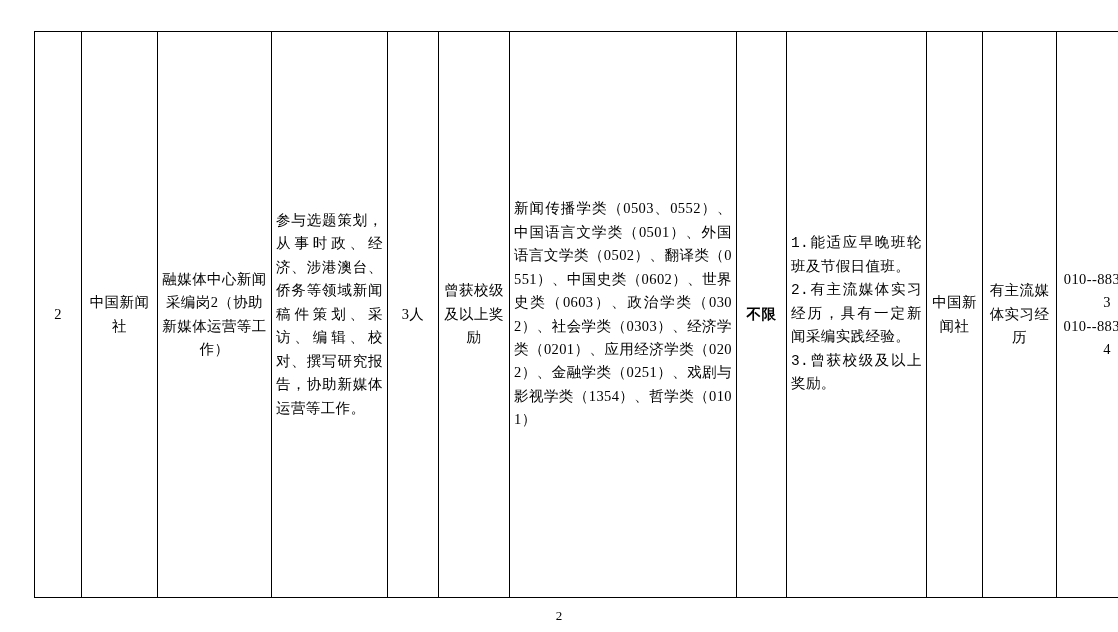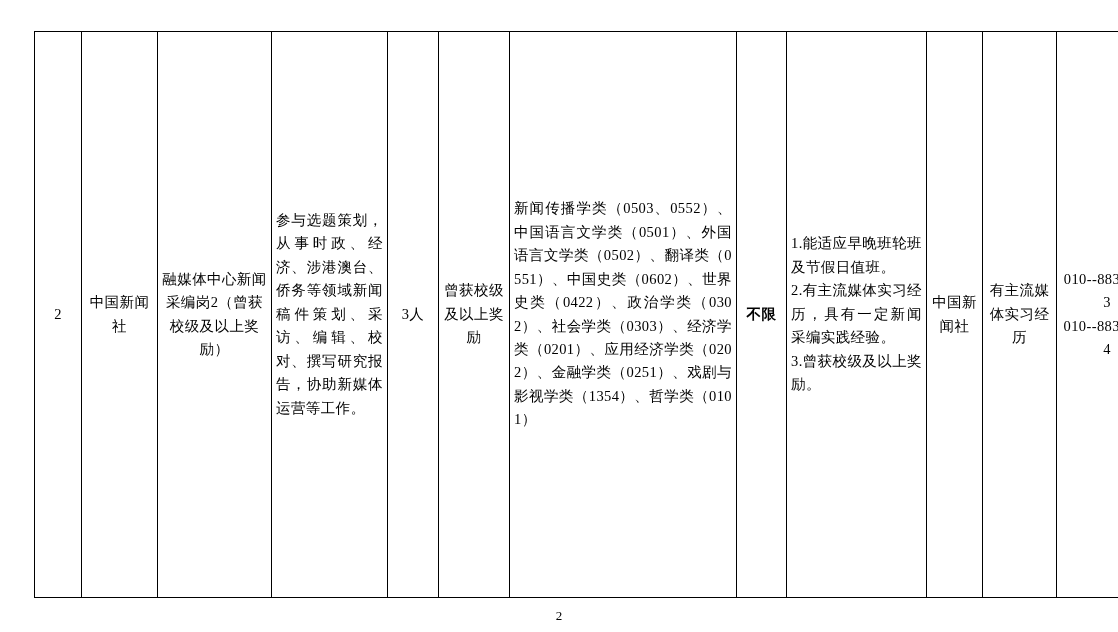--- a/index.html
+++ b/index.html
@@ -46,21 +46,21 @@
     color: #000;
   }
   td.c-idx      { width: 38px; }
   td.c-unit     { width: 67px; }
   td.c-post     { width: 105px; }
   td.c-duty     { width: 107px; }
   td.c-num      { width: 42px; }
   td.c-edu      { width: 62px; }
   td.c-major    { width: 218px; }
   td.c-limit    { width: 41px; font-weight: bold; }
-  td.c-other    { width: 131px; }
+  td.c-other    { width: 131px; font-family: Liberation Mono, monospace; }
   td.c-source   { width: 47px; }
   td.c-way      { width: 65px; }
   td.c-tel      { width: 92px; }
 
   .cell-txt {
     display: block;
     white-space: pre-wrap;
     word-break: break-all;
   }
   .just {
@@ -90,33 +90,33 @@
     <table class="doc-table">
       <tbody>
         <tr>
           <td class="c-idx">
             <span class="cell-txt center">2</span>
           </td>
           <td class="c-unit">
             <span class="cell-txt center">中国新闻社</span>
           </td>
           <td class="c-post">
-            <span class="cell-txt center">融媒体中心新闻采编岗2（曾获校级及以上奖励）</span>
+            <span class="cell-txt center">融媒体中心新闻采编岗2（协助新媒体运营等工作）</span>
           </td>
           <td class="c-duty">
             <span class="cell-txt just">参与选题策划，从事时政、经济、涉港澳台、侨务等领域新闻稿件策划、采访、编辑、校对、撰写研究报告，协助新媒体运营等工作。</span>
           </td>
           <td class="c-num">
             <span class="cell-txt center">3人</span>
           </td>
           <td class="c-edu">
             <span class="cell-txt center">曾获校级及以上奖励</span>
           </td>
           <td class="c-major">
-            <span class="cell-txt just">新闻传播学类（0503、0552）、中国语言文学类（0501）、外国语言文学类（0502）、翻译类（0551）、中国史类（0602）、世界史类（0422）、政治学类（0302）、社会学类（0303）、经济学类（0201）、应用经济学类（0202）、金融学类（0251）、戏剧与影视学类（1354）、哲学类（0101）</span>
+            <span class="cell-txt just">新闻传播学类（0503、0552）、中国语言文学类（0501）、外国语言文学类（0502）、翻译类（0551）、中国史类（0602）、世界史类（0603）、政治学类（0302）、社会学类（0303）、经济学类（0201）、应用经济学类（0202）、金融学类（0251）、戏剧与影视学类（1354）、哲学类（0101）</span>
           </td>
           <td class="c-limit">
             <span class="cell-txt center">不限</span>
           </td>
           <td class="c-other">
             <span class="cell-txt just">1.能适应早晚班轮班及节假日值班。
 2.有主流媒体实习经历，具有一定新闻采编实践经验。
 3.曾获校级及以上奖励。</span>
           </td>
           <td class="c-source">

